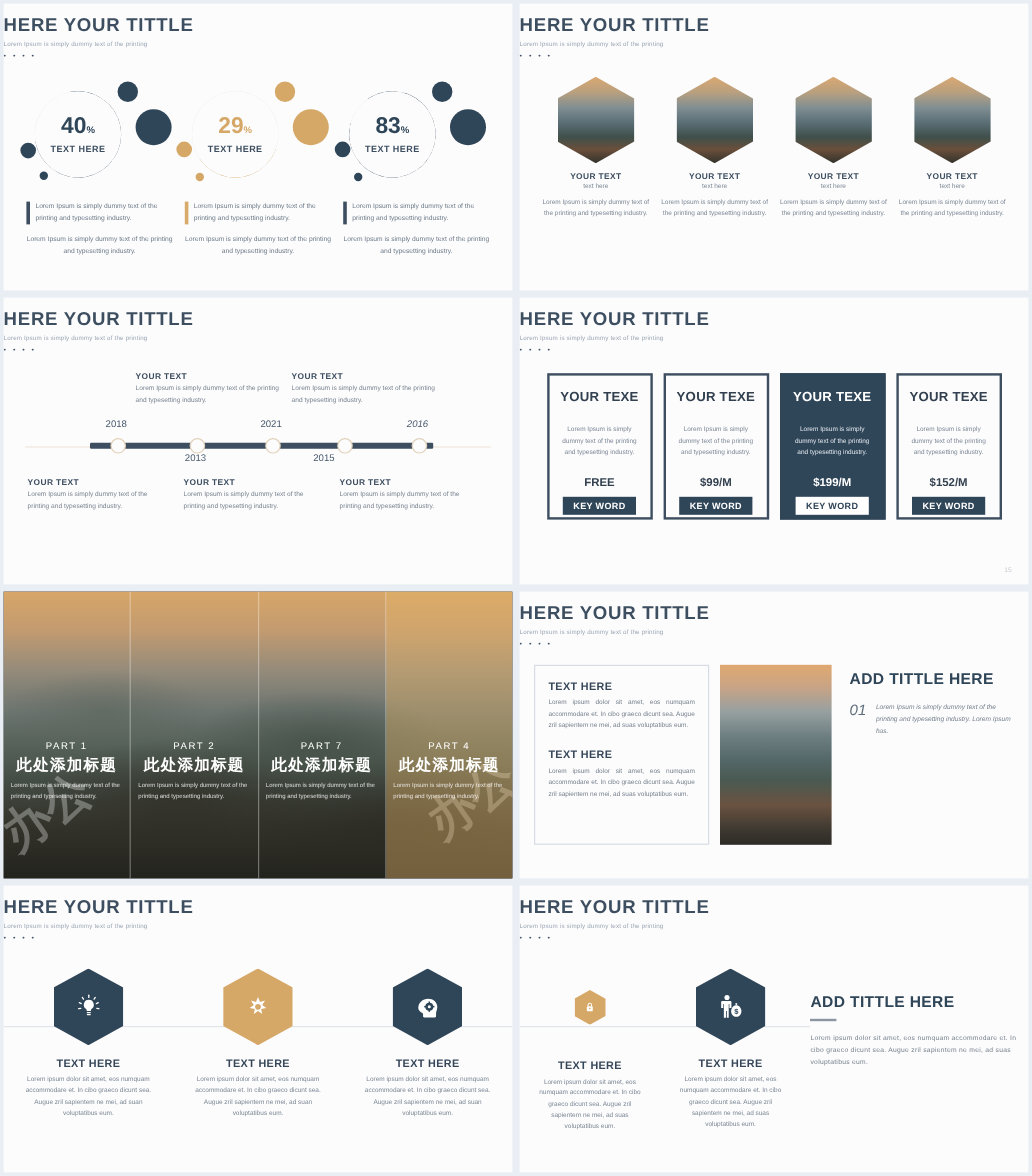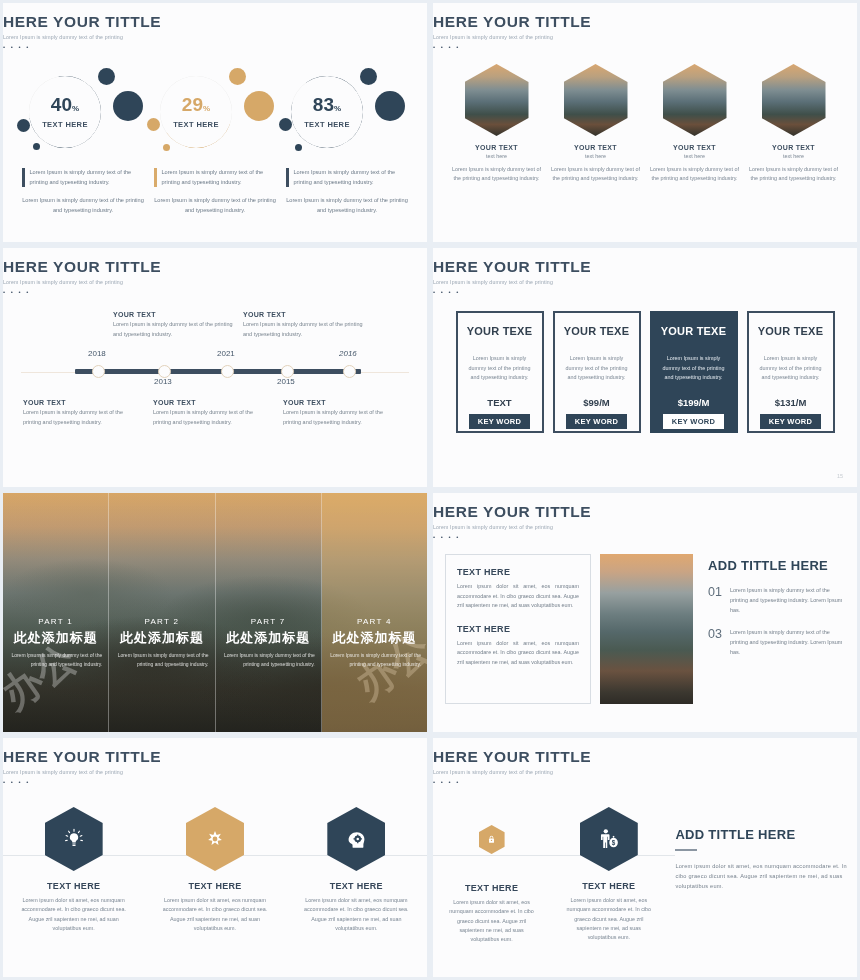--- a/index.html
+++ b/index.html
@@ -121,21 +121,21 @@
     background:
       radial-gradient(ellipse 120px 50px at 20% 42%, rgba(90,100,90,.55), transparent 70%),
       radial-gradient(ellipse 150px 60px at 62% 52%, rgba(60,72,62,.55), transparent 70%),
       radial-gradient(ellipse 180px 70px at 35% 72%, rgba(45,42,34,.6), transparent 70%),
       radial-gradient(ellipse 200px 80px at 78% 80%, rgba(40,38,30,.5), transparent 70%);
   }
   .parts { position:absolute; inset:0; display:flex; }
   .part {
     flex:1; position:relative; border-right:1px solid rgba(255,255,255,.35);
     display:flex; flex-direction:column; justify-content:center; align-items:center;
-    text-align:right; padding:0 6px; padding-top:60px;
+    text-align:left; padding:0 6px; padding-top:60px;
   }
   .part:last-child { border-right:none; }
   .part.tint { background:rgba(226,178,104,.42); }
   .part-n { color:#fff; font-size:8px; letter-spacing:1.3px; margin-bottom:3px;}
   .part-h { color:#fff; font-size:13px; font-weight:bold; letter-spacing:1px;}
   .part-p { color:rgba(255,255,255,.8); font-size:5px; line-height:8.5px; margin-top:4px;}
   .wm { position:absolute; color:rgba(255,255,255,.30); font-size:40px; font-weight:bold;
         transform:rotate(-35deg); pointer-events:none; }
 
   
@@ -143,21 +143,21 @@
   .s6-box { width:146px; border:1px solid #d8dde3; padding:12px 11px; }
   .s6-h { font-size:9px; font-weight:bold; color:#37485a; letter-spacing:.3px;}
   .s6-p { font-size:5.4px; line-height:9.6px; color:#76818d; margin-top:5px; text-align:justify;}
   .s6-gap { height:13px; }
   .s6-photo {
     width:93px; height:150px;
     background:linear-gradient(180deg,#e0a870 0%,#c9a484 12%,#97a0a0 26%,#6d7e80 40%,#55686a 52%,#4a5a52 64%,#6a5240 78%,#3c3830 92%,#2e2b26 100%);
   }
   .s6-right { flex:1; padding-left:6px; }
   .s6-title { font-size:13px; font-weight:bold; color:#2f4558; letter-spacing:.3px; margin-top:4px;}
-  .s6-item { display:flex; gap:8px; margin-top:13px; }
+  .s6-item { display:flex; gap:8px; margin-top:13px;font-style:italic; }
   .s6-num { font-size:12.5px; color:#5f6e7c; font-weight:normal; line-height:12px; }
   .s6-itxt { font-size:5.5px; line-height:9.8px; color:#76818d; }
 
   
   .hline { position:absolute; left:0; right:0; top:117px; height:1px; background:#e2e6ea; }
   .step-row { position:relative; display:flex; margin-top:22px; }
   .step { flex:1; text-align:center; position:relative; }
   .hexico {
     width:58px; height:64px; margin:0 auto;
     clip-path:polygon(50% 0%,100% 25%,100% 75%,50% 100%,0% 75%,0% 25%);
@@ -317,21 +317,21 @@
       <div class="tl-faint"></div>
       <div class="tl-bar"></div>
       <div class="tl-node" style="left:89px;"></div>
       <div class="tl-node" style="left:155px;"></div>
       <div class="tl-node" style="left:218px;"></div>
       <div class="tl-node" style="left:278px;"></div>
       <div class="tl-node" style="left:340px;"></div>
       <div class="tl-year" style="left:85px;top:2px;">2018</div>
       <div class="tl-year" style="left:151px;top:30px;">2013</div>
       <div class="tl-year" style="left:214px;top:2px;">2021</div>
-      <div class="tl-year" style="left:274px;top:30px;">2015</div>
+      <div class="tl-year" style="left:258px;top:30px;">2015</div>
       <div class="tl-year" style="left:336px;top:2px;font-style:italic;">2016</div>
     </div>
 
     <div class="tl-bot">
       <div class="tl-bblk" style="margin-left:6px;">
         <div class="tl-h">YOUR TEXT</div>
         <div class="tl-p">Lorem Ipsum is simply dummy text of the printing and typesetting industry.</div>
       </div>
       <div class="tl-bblk">
         <div class="tl-h">YOUR TEXT</div>
@@ -347,39 +347,39 @@
   <div class="slide">
     <div class="hdr">
       <div class="t1">HERE YOUR TITTLE</div>
       <div class="t2">Lorem Ipsum is simply dummy text of the printing</div>
       <div class="dots">• • • •</div>
     </div>
     <div class="price-row">
       <div class="pcard">
         <div class="pc-t">YOUR TEXE</div>
         <div class="pc-p">Lorem Ipsum is simply dummy text of the printing and typesetting industry.</div>
-        <div class="pc-price">TEXT</div>
+        <div class="pc-price">FREE</div>
         <div class="pc-btn">KEY WORD</div>
       </div>
       <div class="pcard">
         <div class="pc-t">YOUR TEXE</div>
         <div class="pc-p">Lorem Ipsum is simply dummy text of the printing and typesetting industry.</div>
         <div class="pc-price">$99/M</div>
         <div class="pc-btn">KEY WORD</div>
       </div>
       <div class="pcard dark">
         <div class="pc-t">YOUR TEXE</div>
         <div class="pc-p">Lorem Ipsum is simply dummy text of the printing and typesetting industry.</div>
         <div class="pc-price">$199/M</div>
         <div class="pc-btn">KEY WORD</div>
       </div>
       <div class="pcard">
         <div class="pc-t">YOUR TEXE</div>
         <div class="pc-p">Lorem Ipsum is simply dummy text of the printing and typesetting industry.</div>
-        <div class="pc-price">$131/M</div>
+        <div class="pc-price">$152/M</div>
         <div class="pc-btn">KEY WORD</div>
       </div>
     </div>
     <div class="pgnum">15</div>
   </div>
 
   <div class="slide full">
     <div class="photo-bg"></div>
     <div class="wm" style="left:-4px;bottom:28px;">办公</div>
     <div class="wm" style="right:-6px;bottom:38px;">办公</div>
@@ -419,24 +419,20 @@
         <div class="s6-p">Lorem ipsum dolor sit amet, eos numquam accommodare et. In cibo graeco dicunt sea. Augue zril sapientem ne mei, ad suas voluptatibus eum.</div>
         <div class="s6-gap"></div>
         <div class="s6-h">TEXT HERE</div>
         <div class="s6-p">Lorem ipsum dolor sit amet, eos numquam accommodare et. In cibo graeco dicunt sea. Augue zril sapientem ne mei, ad suas voluptatibus eum.</div>
       </div>
       <div class="s6-photo"></div>
       <div class="s6-right">
         <div class="s6-title">ADD TITTLE HERE</div>
         <div class="s6-item">
           <div class="s6-num">01</div>
-          <div class="s6-itxt">Lorem Ipsum is simply dummy text of the printing and typesetting industry. Lorem Ipsum has.</div>
-        </div>
-        <div class="s6-item">
-          <div class="s6-num">03</div>
           <div class="s6-itxt">Lorem Ipsum is simply dummy text of the printing and typesetting industry. Lorem Ipsum has.</div>
         </div>
       </div>
     </div>
   </div>
 
   <div class="slide">
     <div class="hdr">
       <div class="t1">HERE YOUR TITTLE</div>
       <div class="t2">Lorem Ipsum is simply dummy text of the printing</div>

